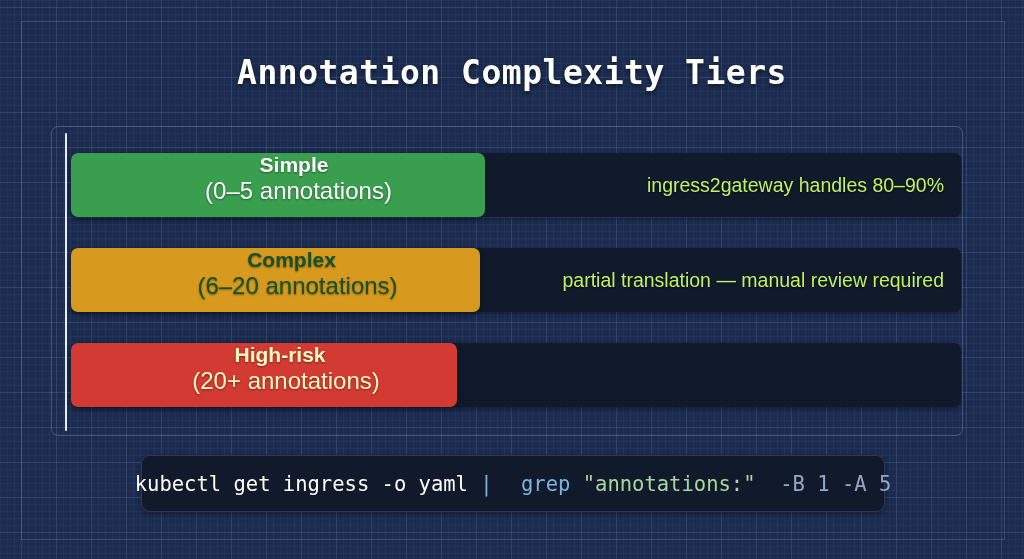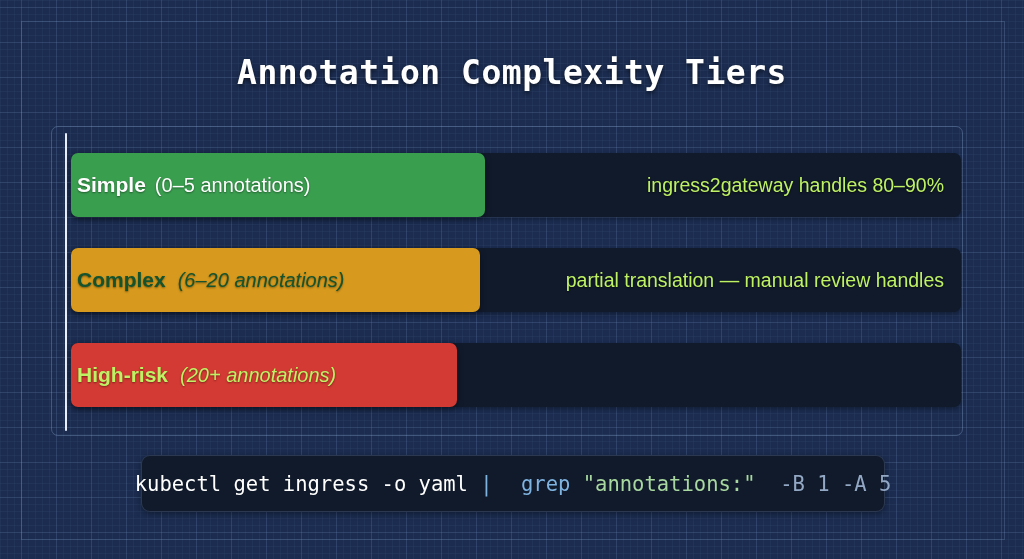--- a/index.html
+++ b/index.html
@@ -106,37 +106,38 @@
     text-shadow: 0 1px 2px rgba(0,0,0,0.6);
   }
   .tier-bar {
     position: absolute;
     left: 0;
     top: 0;
     height: 64px;
     border-radius: 7px;
     display: flex;
     align-items: center;
-    padding-left: 6px;
+    padding-left: 32px;
     box-sizing: border-box;
     white-space: nowrap;
     box-shadow: 0 2px 6px rgba(0,0,0,0.35);
+    flex-direction: column;
   }
   .tier-label {
     font-size: 21px;
     font-weight: bold;
     text-shadow: 0 1px 2px rgba(0,0,0,0.42);
   }
   .tier-range {
-    font-size: 20px;
+    font-size: 24px;
     font-weight: normal;
     text-shadow: 0 1px 2px rgba(0,0,0,0.42);
   }
   .tier-label + .tier-range { margin-left: 9px; }
-  .tight .tier-label + .tier-range { margin-left: 12px; font-style: italic; }
+  .tight .tier-label + .tier-range { margin-left: 12px; }
 
   
   #code-block {
     position: absolute;
     left: 141px;
     top: 455px;
     width: 744px;
     height: 57px;
     background: #111a2b;
     border: 1px solid rgba(150,180,225,0.20);
@@ -176,30 +177,30 @@
       <div class="tier-track" style="background: rgb(17, 26, 43);"></div>
       <div class="tier-note">ingress2gateway handles 80–90%</div>
       <div class="tier-bar" style="background: rgb(58, 158, 79); color: rgb(255, 255, 255); width: 414px;">
         <span class="tier-label">Simple</span>
         <span class="tier-range">(0–5 annotations)</span>
       </div>
     </div>
 
     <div class="tier-row row-1 tight">
       <div class="tier-track" style="background: rgb(17, 26, 43);"></div>
-      <div class="tier-note">partial translation — manual review handles</div>
+      <div class="tier-note">partial translation — manual review required</div>
       <div class="tier-bar" style="background: rgb(215, 154, 30); color: #14532d; width: 409px;">
         <span class="tier-label">Complex</span>
         <span class="tier-range">(6–20 annotations)</span>
       </div>
     </div>
 
     <div class="tier-row row-2 tight">
       <div class="tier-track" style="background: rgb(17, 26, 43);"></div>
-      <div class="tier-bar" style="background: rgb(211, 58, 51); color: #bef264; width: 386px; text-align: right;">
+      <div class="tier-bar" style="background: rgb(211, 58, 51); color: #fef9c3; width: 386px; text-align: right;">
         <span class="tier-label">High-risk</span>
         <span class="tier-range">(20+ annotations)</span>
       </div>
     </div>
   </div>
 
   <div id="code-block">
     <div id="code-line"><span class="tok-cmd" style="color: rgb(255, 255, 255);">kubectl get ingress -o yaml</span><span> </span><span class="tok-pipe" style="color: rgb(127, 179, 224);">|</span><span> </span><span class="tok-grep" style="color: rgb(127, 179, 224);">grep</span><span> </span><span class="tok-string" style="color: rgb(168, 216, 160);">"annotations:"</span><span>  </span><span class="tok-flag" style="color: rgb(147, 168, 196);">-B 1 -A 5</span></div>
   </div>
 

